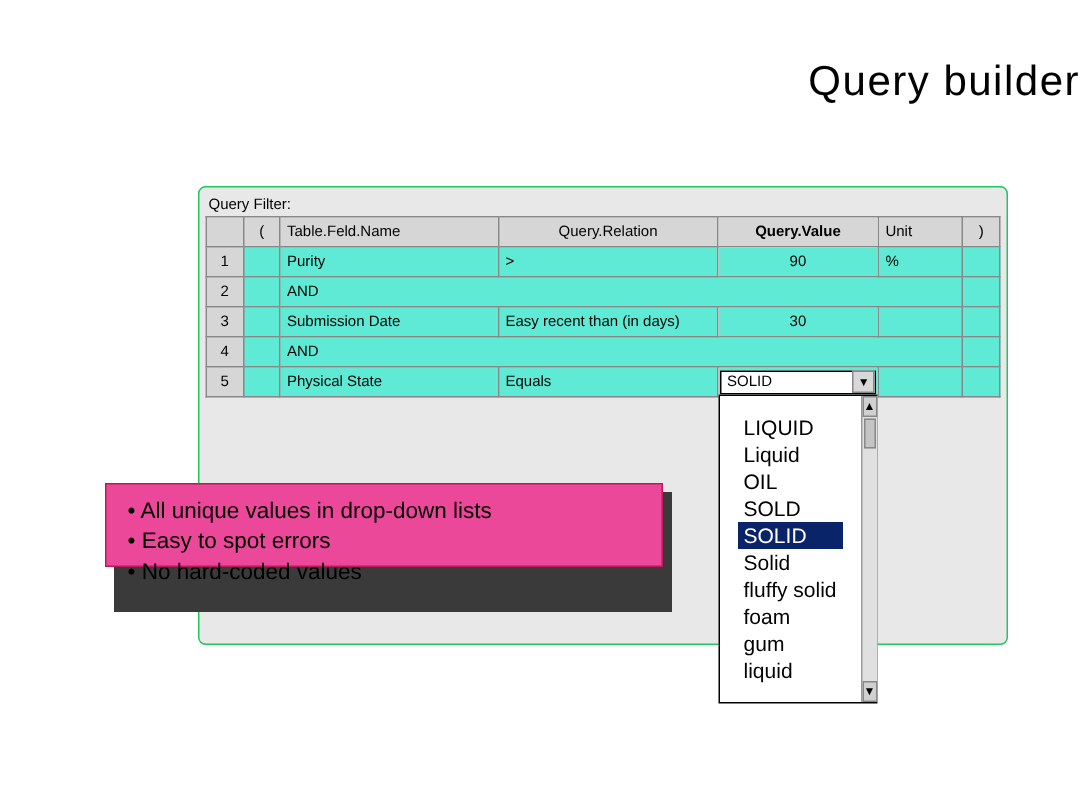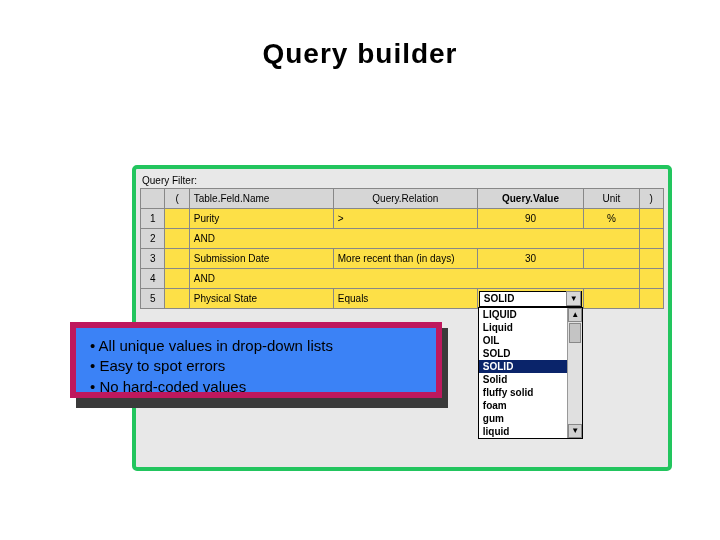--- a/index.html
+++ b/index.html
@@ -6,64 +6,62 @@
   body {
     margin: 0;
     width: 720px;
     height: 540px;
     background: #fff;
     font-family: Verdana, Geneva, sans-serif;
     position: relative;
   }
   .title {
     font-size: 28px;
-    text-align: center;
+    text-align: right;
     margin: 38px 0 22px 0;
     letter-spacing: 1px;
-    font-weight: bold;
   }
   .panel {
     position: absolute;
     left: 132px;
     top: 124px;
     width: 540px;
     height: 306px;
     background: #e8e8e8;
-    border: 4px solid #22c55e;
+    border: 1px solid #22c55e;
     border-radius: 5px;
-    margin-top: 41px;
   }
   .filter-label {
     font-size: 10px;
     padding: 6px 6px 2px 6px;
   }
   table.qb {
     border-collapse: collapse;
     width: calc(100% - 8px);
     margin: 0 4px;
     font-size: 10px;
     background: #fff;
   }
   table.qb th, table.qb td {
     border: 1px solid #888;
     padding: 3px 4px;
     height: 20px;
-    background: #fde047;
+    background: #5eead4;
   }
   table.qb th {
     background: #d6d6d6;
     font-weight: normal;
   }
   table.qb th.bold { font-weight: bold; }
   .col-num   { width: 22px; text-align: center; }
   .col-paren { width: 22px; text-align: center; }
   .col-field { width: 130px; text-align: left; }
   .col-rel   { width: 130px; }
   .col-val   { width: 96px;  text-align: center; position: relative; }
-  .col-unit  { width: 50px;  text-align: center; }
+  .col-unit  { width: 50px;  text-align: left; }
   .and-cell { text-align: left; }
   .rownum-bold { font-weight: bold; }
 
   
   .dd-selected {
     position: relative;
     display: flex;
     align-items: center;
     justify-content: space-between;
     width: 100%;
@@ -86,22 +84,22 @@
     left: 0; top: 18px;
     width: 100%;
     display: flex;
     border: 1px solid #000;
     background: #fff;
     z-index: 5;
   }
   .dd-list {
     flex: 1;
     list-style: none;
-    margin: 0; padding: 0;
-    font-size: 10px;
+    margin: 0; padding: 12px;
+    font-size: 14px;
   }
   .dd-list li {
     padding: 1px 4px;
     white-space: nowrap;
   }
   .dd-list li.sel {
     background: #0a246a;
     color: #fff;
   }
   .dd-scroll {
@@ -131,23 +129,23 @@
   
   .callout-shadow {
     position: absolute;
     left: 76px; top: 328px;
     width: 372px; height: 80px;
     background: #3a3a3a;
   }
   .callout {
     position: absolute;
     left: 70px; top: 322px;
-    width: 372px; height: 76px;
-    background: #3b82f6;
-    border: 6px solid #be185d;
+    width: 372px; height: 56px;
+    background: #ec4899;
+    border: 1px solid #be185d;
     padding: 8px 14px;
     font-family: Arial, sans-serif;
     font-size: 15px;
     line-height: 1.35;
   }
 </style>
 </head>
 <body>
 
 <div class="title">Query builder</div>
@@ -181,39 +179,39 @@
       <th class="col-num">2</th>
       <td class="col-paren"></td>
       <td class="and-cell" colspan="4">AND</td>
       <td class="col-paren"></td>
     </tr>
 
     <tr>
       <th class="col-num">3</th>
       <td class="col-paren"></td>
       <td class="col-field">Submission Date</td>
-      <td class="col-rel">More recent than (in days)</td>
+      <td class="col-rel">Easy recent than (in days)</td>
       <td class="col-val">30</td>
       <td class="col-unit"></td>
       <td class="col-paren"></td>
     </tr>
 
     <tr>
       <th class="col-num">4</th>
       <td class="col-paren"></td>
       <td class="and-cell" colspan="4">AND</td>
       <td class="col-paren"></td>
     </tr>
 
     <tr>
       <th class="col-num rownum-bold">5</th>
       <td class="col-paren"></td>
       <td class="col-field">Physical State</td>
       <td class="col-rel">Equals</td>
-      <td class="col-val" style="text-align:left; padding:1px;font-weight:bold;">
+      <td class="col-val" style="text-align:left; padding:1px;">
         <div class="dd-selected">
           <span>SOLID</span>
           <span class="dd-btn">▼</span>
         </div>
         <div class="dd-list-wrap">
           <ul class="dd-list" id="dd-list">
                 <li>LIQUID</li>
                 <li>Liquid</li>
                 <li>OIL</li>
                 <li>SOLD</li>

